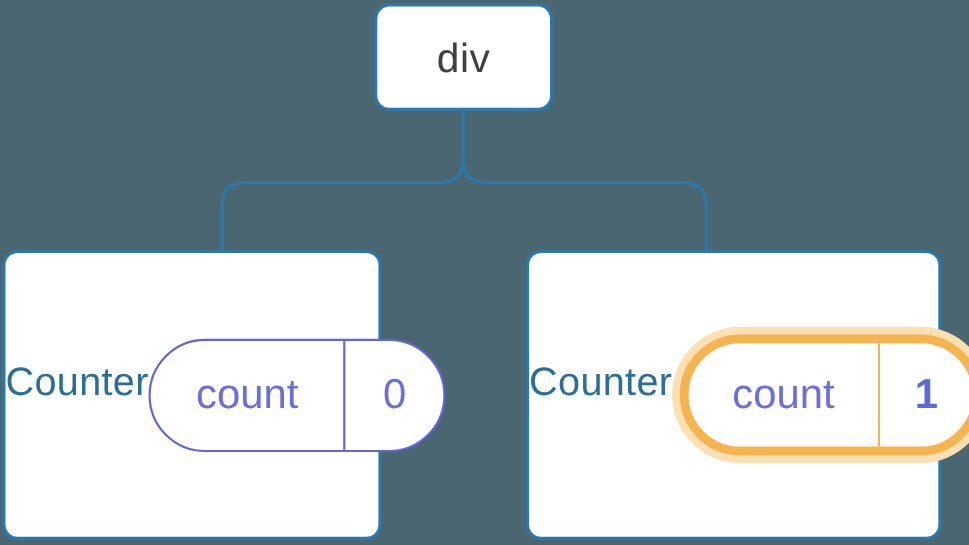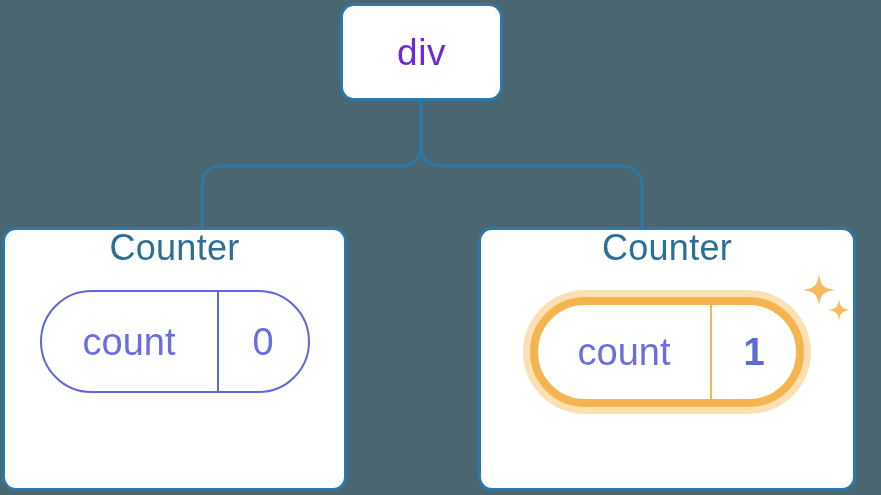--- a/index.html
+++ b/index.html
@@ -38,31 +38,31 @@
   #root-node {
     left: 340px;
     top: 3px;
     width: 163px;
     height: 98px;
     display: flex;
     align-items: center;
     justify-content: center;
   }
   #root-node .node-label {
-    color: #6d28d9;
+    color: #404040;
     font-size: 37px;
     font-weight: 400;
     letter-spacing: 0.5px;
     line-height: 1;
   }
 
   
   .card {
     display: flex;
-    flex-direction: column;
+    flex-direction: row;
     align-items: center;
   }
   #card-left {
     left: 2px;
     top: 227px;
     width: 345px;
     height: 264px;
   }
   #card-right {
     left: 478px;

